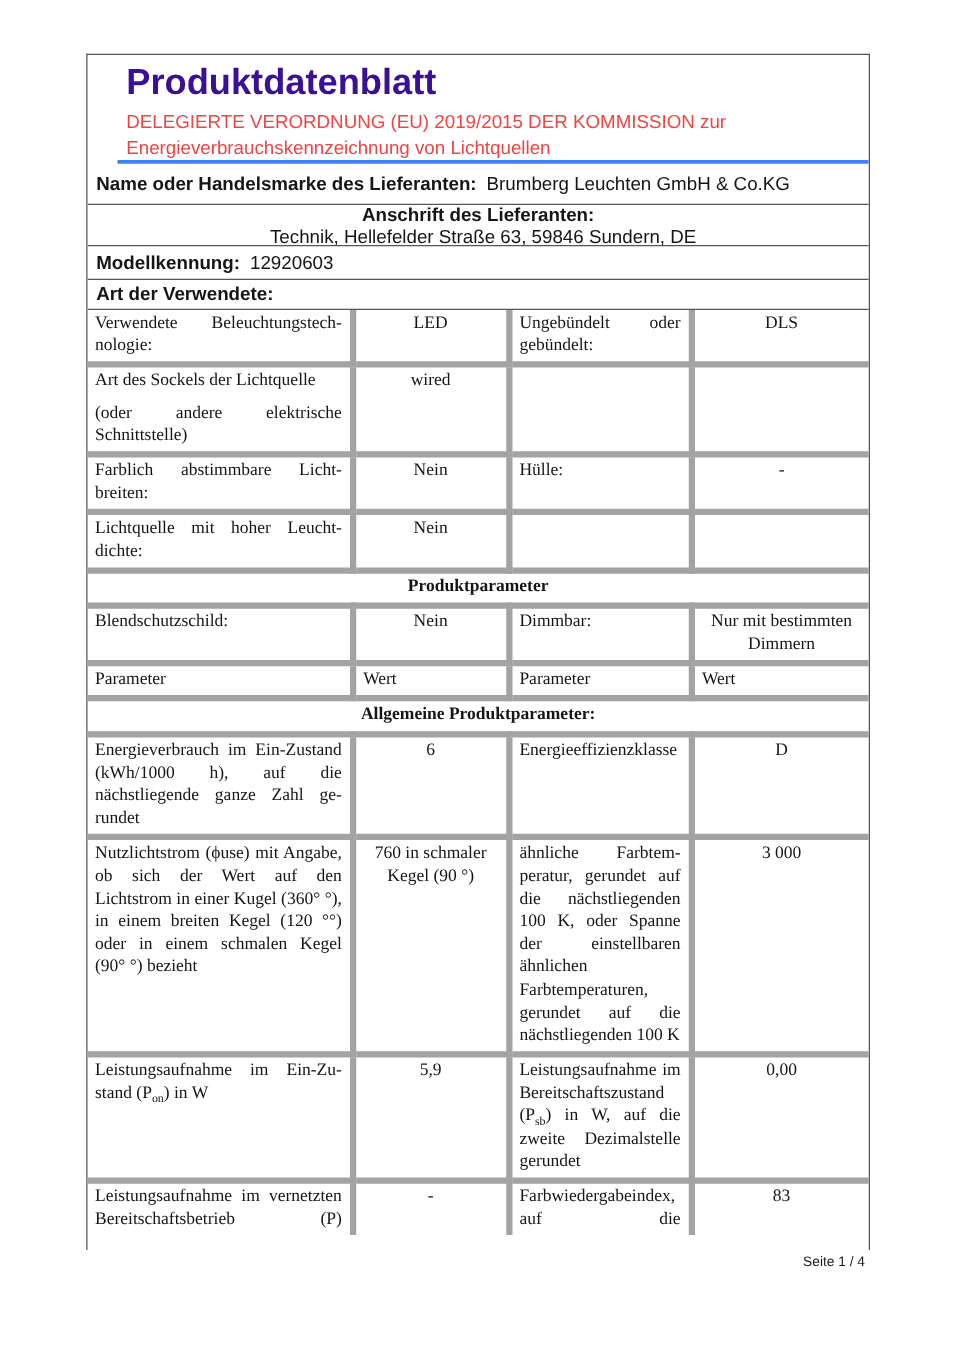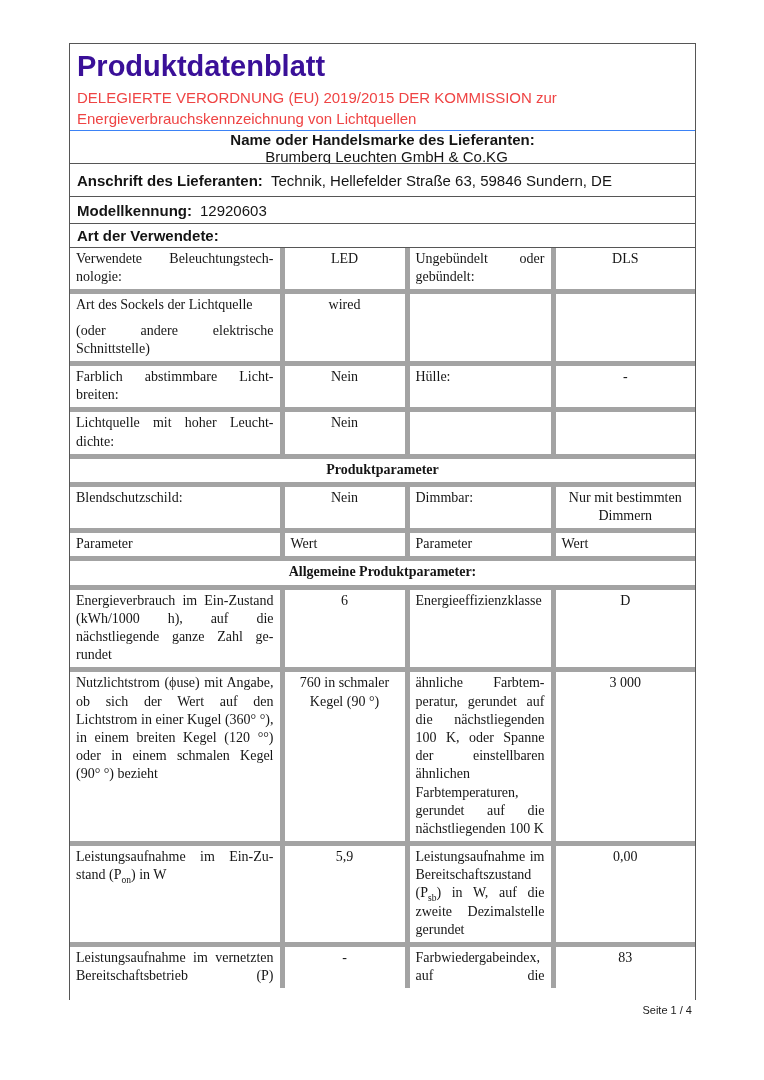--- a/index.html
+++ b/index.html
@@ -21,22 +21,23 @@
     width: 627px; height: 957px;
     box-sizing: border-box;
     border: 1px solid #565656;
     border-bottom: none;
     overflow: hidden;
     background: #ffffff;
   }
   .hd {
     box-sizing: border-box;
     height: 87px;
-    border-bottom: 1px solid #3b82f6;
+    border-bottom: 3px solid #3b82f6;
     padding: 5px 8px 0 7px;
+    margin-left: 24px;
   }
   .hd h1 {
     margin: 0 0 4px 0;
     font-size: 29px;
     line-height: 34px;
     font-weight: bold;
     letter-spacing: 0px;
   }
   .hd .sub div {
     font-size: 15px;
@@ -48,22 +49,22 @@
     border-bottom: 1px solid #565656;
     padding: 0 7px;
     display: flex;
     align-items: center;
     font-size: 15px;
     white-space: nowrap;
     overflow: hidden;
   }
   .info .lbl { font-weight: bold; }
   .info .val { margin-left: 8px; font-weight: normal; }
-  .r-name { height: 33px; flex-direction: column; }
-  .r-addr { height: 33px; }
+  .r-name { height: 33px; }
+  .r-addr { height: 33px; flex-direction: column; }
   .r-model { height: 27px; }
   .r-type { height: 24px; }
 
   table.params {
     width: 100%;
     border-collapse: collapse;
     border-style: hidden;
     table-layout: fixed;
     font-size: 14px;
     line-height: 1.3;

